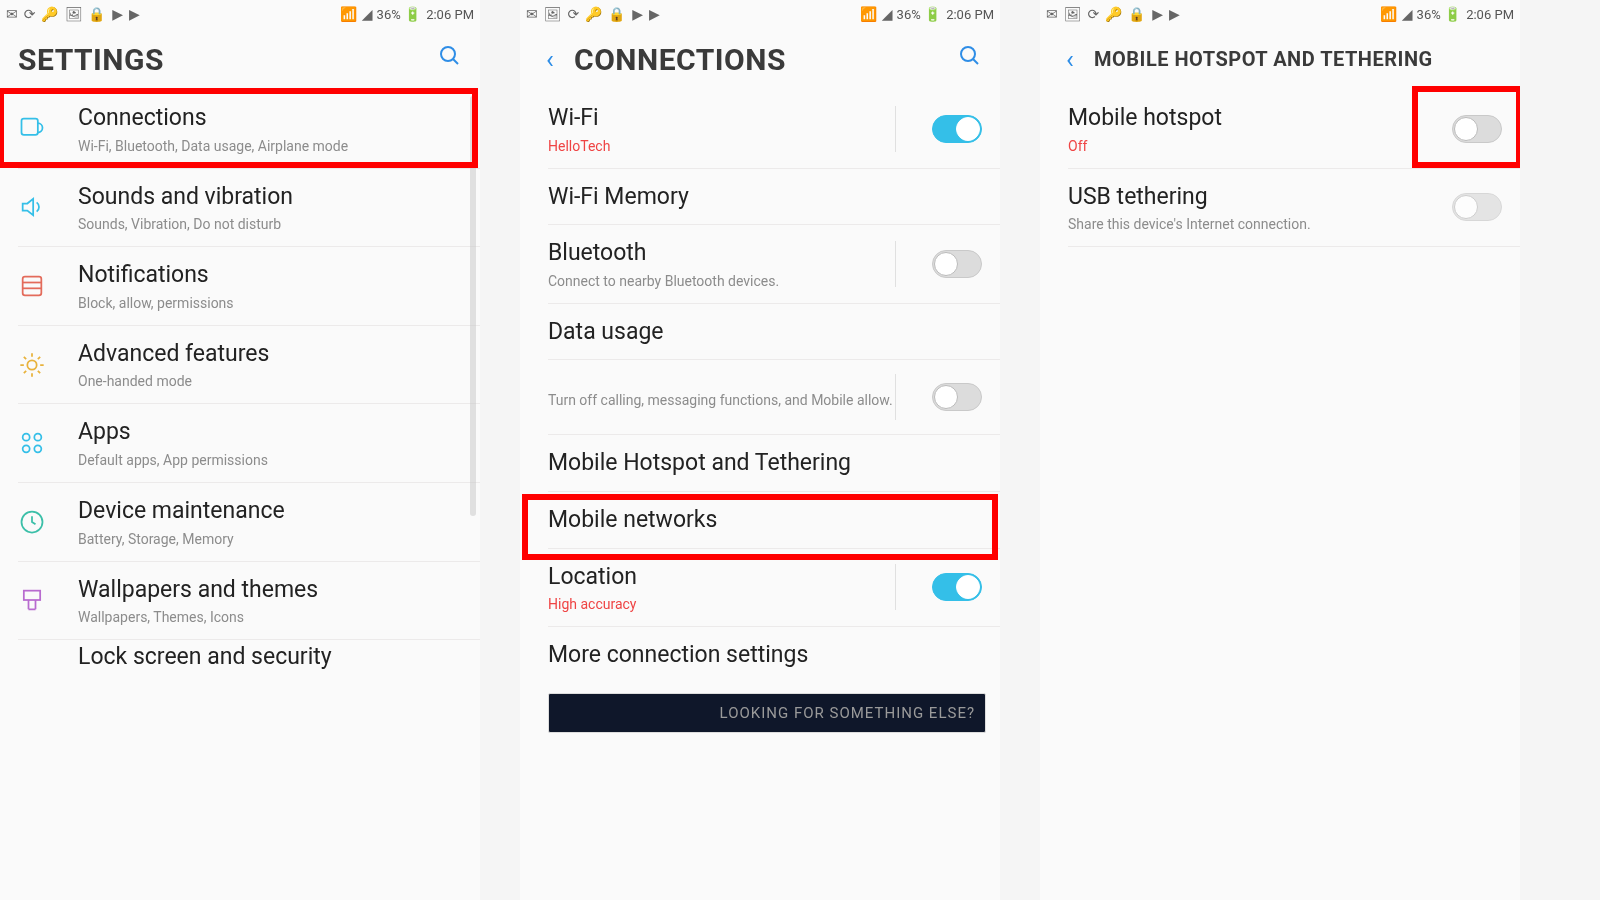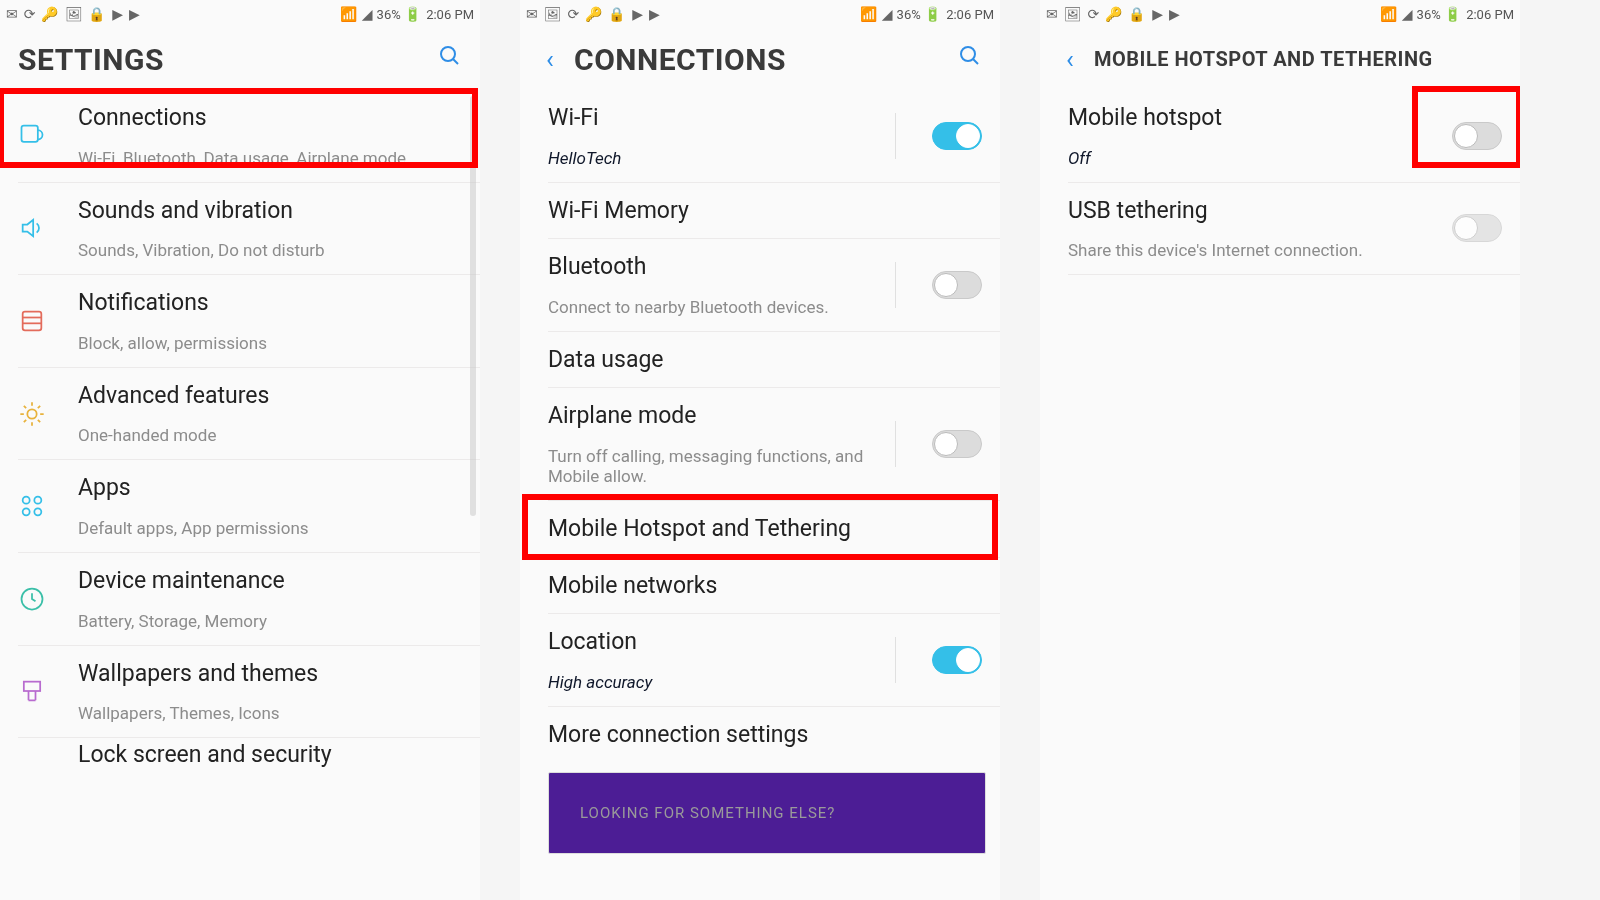--- a/index.html
+++ b/index.html
@@ -79,25 +79,25 @@
     align-items:flex-start;
   }
   .cat-icon { width:28px; height:28px; }
   .row .textcol { flex:1; }
   .row .title-text {
     font-size: 23px;
     color:#222;
     line-height:1.2;
   }
   .row .sub-text {
-    font-size: 17px;
+    font-size: 14px;
     color:#8c8c8c;
-    margin-top:16px;
-  }
-  .row .sub-accent { color:#0f172a;font-style:italic; }
+    margin-top:6px;
+  }
+  .row .sub-accent { color:#ef4444; }
   .row .ctrl {
     width: 70px;
     display:flex;
     justify-content:flex-end;
     align-items:center;
   }
   
   .toggle {
     width: 50px; height: 28px;
     border-radius: 14px;
@@ -131,25 +131,25 @@
   }
   
   .hl {
     position:absolute;
     border:6px solid #ff0000;
     pointer-events:none;
   }
   
   .card-bottom {
     margin: 10px 14px 0 0;
-    background:#4c1d95;
+    background:#0f172a;
     border:1px solid #ddd;
     border-radius:2px;
-    padding:31px;
-    text-align:left;
+    padding:10px;
+    text-align:right;
     color:#9a9a9a;
     font-size:15px;
     letter-spacing:1px;
   }
   
   .cut { height: 34px; overflow:hidden; }
   .list2 { padding-left: 28px; }
   .list3 { padding-left: 28px; }
   .header.pad { padding-left: 26px; }
 </style>
@@ -346,21 +346,20 @@
           </div>
         </div>
     </div>
     <div class="row">
       <div class="textcol">
           <div class="title-text">Data usage</div>
         </div>
     </div>
     <div class="row">
       <div class="textcol">
-        <div class="title-text">Airplane mode</div>
         <div class="sub-text">Turn off calling, messaging functions, and Mobile allow.</div>
       </div>
       <div class="vdiv"></div>
       <div class="ctrl">
           <div class="toggle">
             <div class="knob"></div>
           </div>
         </div>
     </div>
     <div class="row">

